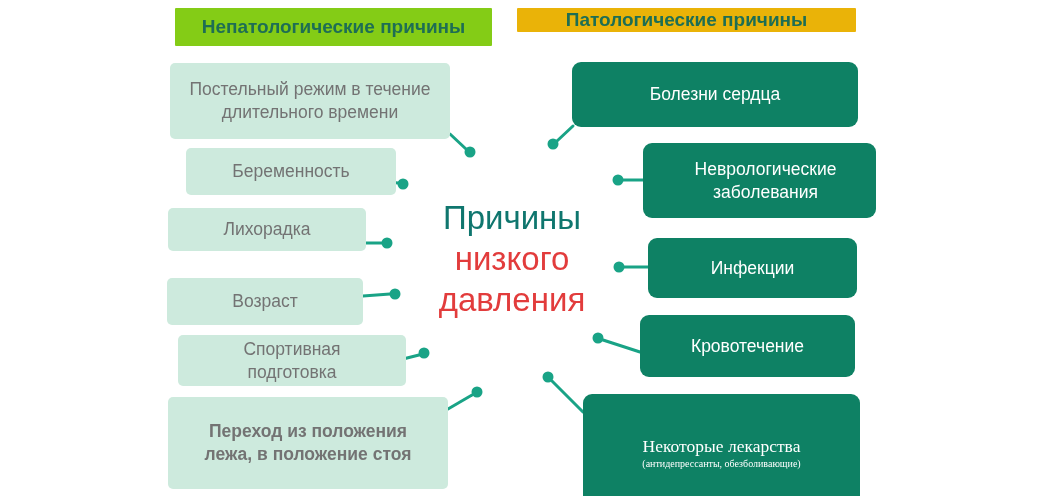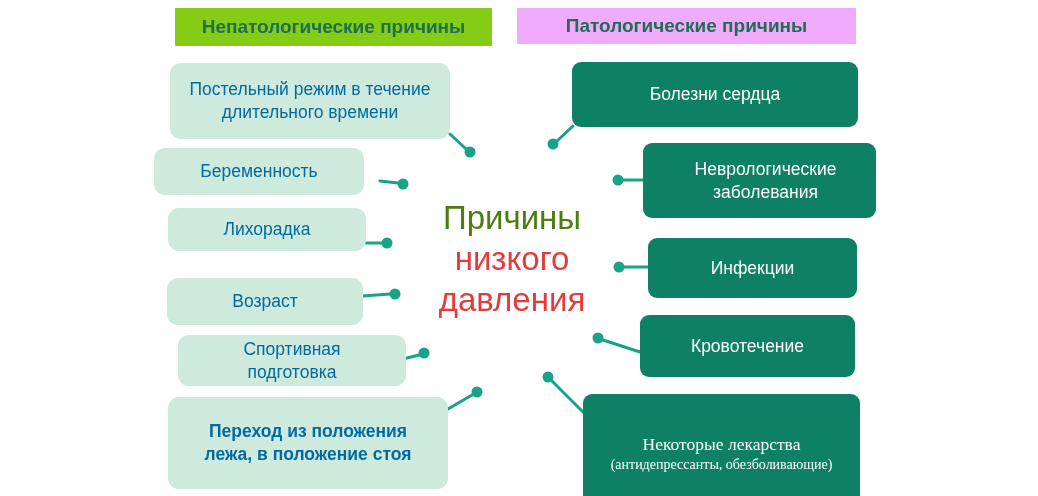--- a/index.html
+++ b/index.html
@@ -27,83 +27,83 @@
     z-index: 2;
     display: flex;
     align-items: center;
     justify-content: center;
     font-weight: bold;
     font-size: 19px;
     color: #1e6e54;
     border-radius: 1px;
   }
   .header-left  { left: 175px; top: 8px; width: 317px; height: 38px; background: #84cc16; }
-  .header-right { left: 517px; top: 8px; width: 339px; height: 36px; background: #f0abfc; }
+  .header-right { left: 517px; top: 8px; width: 339px; height: 24px; background: #eab308; }
 
   .lbox {
     position: absolute;
     z-index: 2;
     background: #cdeadd;
-    color: #0369a1;
+    color: #737373;
     display: flex;
     align-items: center;
     justify-content: center;
     text-align: center;
     font-size: 17.5px;
     line-height: 1.3;
-    border-radius: 11px;
+    border-radius: 5px;
   }
   .rbox {
     position: absolute;
     z-index: 2;
     background: #0e8164;
     color: #ffffff;
     display: flex;
     flex-direction: column;
     align-items: center;
     justify-content: center;
     text-align: center;
     font-size: 17.5px;
     line-height: 1.3;
     border-radius: 9px;
   }
   .lb1 { left: 170px; top:  63px; width: 280px; height: 76px; }
   .lb1 span { max-width: 250px; }
-  .lb2 { left: 154px; top: 148px; width: 210px; height: 47px; }
+  .lb2 { left: 186px; top: 148px; width: 210px; height: 47px; }
   .lb3 { left: 168px; top: 208px; width: 198px; height: 43px; justify-content: center; }
   .lb4 { left: 167px; top: 278px; width: 196px; height: 47px; }
   .lb5 { left: 178px; top: 335px; width: 228px; height: 51px; }
   .lb5 span { max-width: 130px; }
   .lb6 { left: 168px; top: 397px; width: 280px; height: 92px; }
   .lb6 span { max-width: 215px; font-weight: bold; }
 
   .rb1 { left: 572px; top:  62px; width: 286px; height: 65px; }
   .rb2 { left: 643px; top: 143px; width: 221px; height: 75px; padding-left: 12px; }
   .rb2 span { max-width: 190px; }
   .rb3 { left: 648px; top: 238px; width: 209px; height: 60px; }
   .rb4 { left: 640px; top: 315px; width: 215px; height: 62px; }
   .rb5 { left: 583px; top: 394px; width: 277px; height: 118px; font-family: Liberation Serif, serif; }
   .rb-sub {
-    font-size: 14px;
+    font-size: 10px;
     line-height: 1.25;
     max-width: 235px;
   }
 
   .center-title {
     position: absolute;
     z-index: 2;
     left: 412px;
     top: 197px;
     width: 200px;
     text-align: center;
     font-size: 33px;
     line-height: 41px;
     font-weight: normal;
   }
-  .t-green { color: #4d7c0f; }
+  .t-green { color: #0f766e; }
   .t-red   { color: #e23c3c; }
 </style>
 </head>
 <body>
 
 <div class="canvas">
 
   <svg class="connectors" viewBox="0 0 1038 496" stroke="#19a386" fill="#19a386" stroke-width="3" stroke-linecap="round">
     <g>
       <line x1="450" y1="134" x2="466" y2="149"></line>

